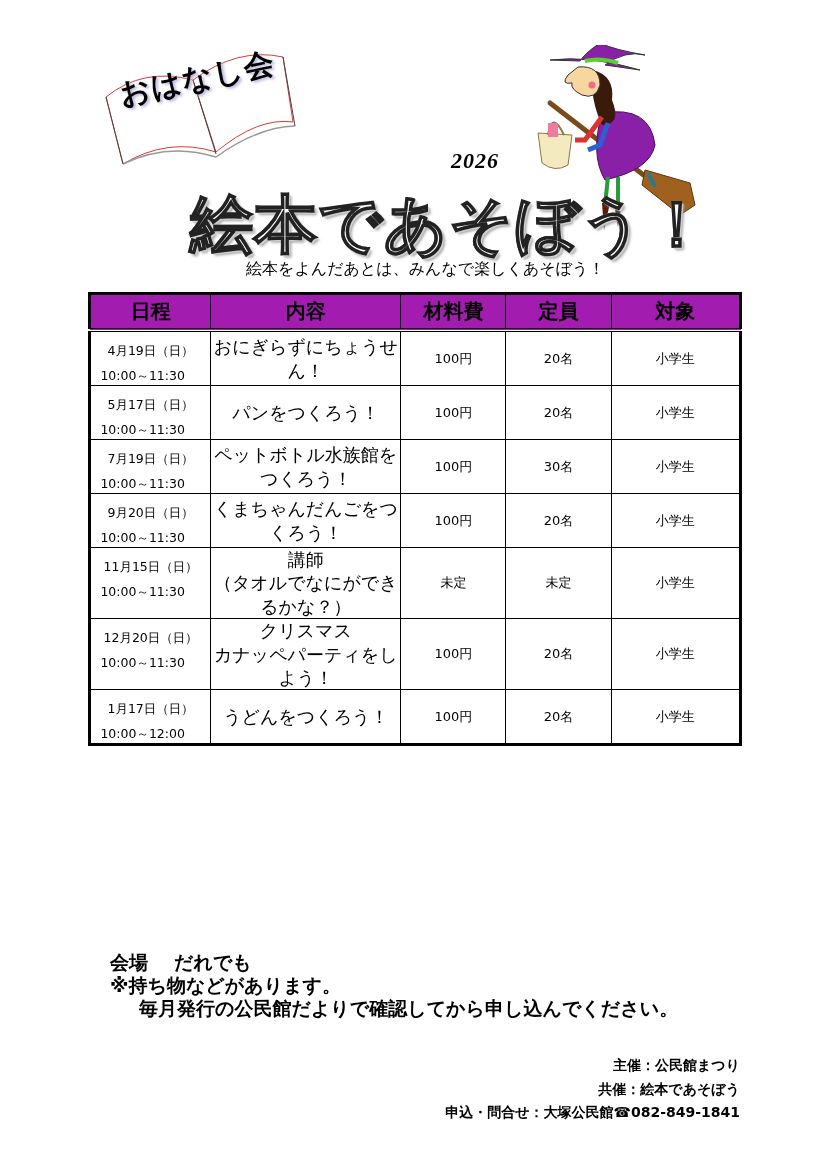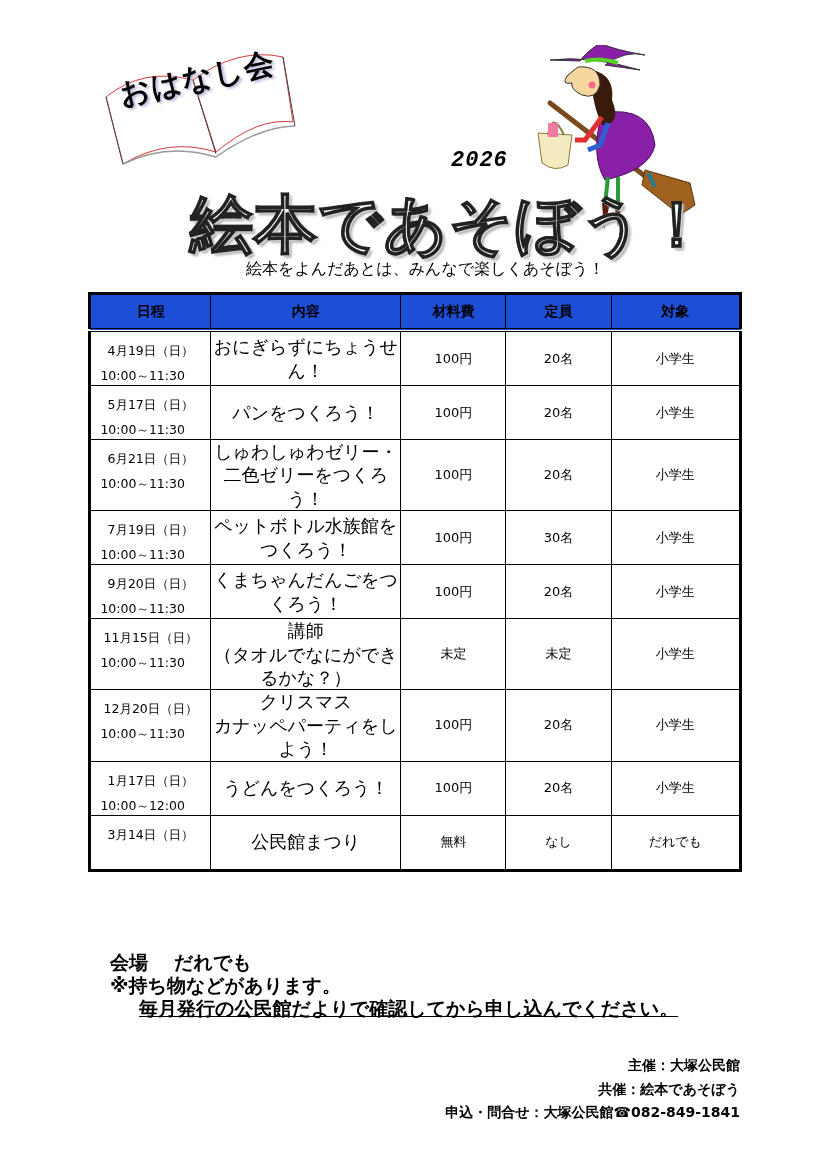--- a/index.html
+++ b/index.html
@@ -7,56 +7,56 @@
          font-family: "DejaVu Sans", "Liberation Sans", sans-serif; color: #000; }
   .abs { position: absolute; }
 
   
   #book { left: 98px; top: 42px; width: 200px; height: 125px; }
   #book-title { left: 120px; top: 75px; font-size: 30px; font-weight: bold; transform: rotate(-12deg);
                 transform-origin: left center; white-space: nowrap; letter-spacing: 1px;
                 text-shadow: 2px 2px 3px #b9b2d9; }
 
   #year { left: 451px; top: 148px; font-size: 22px; font-weight: bold; font-style: italic;
-          font-family: Liberation Mono, monospace; letter-spacing: 1px; }
+          font-family: Liberation Serif, serif; letter-spacing: 1px; }
 
   #witch { left: 530px; top: 45px; width: 170px; height: 190px; }
 
   #main-title { left: 190px; top: 182px; font-size: 63px; font-weight: bold; white-space: nowrap;
                 color: #3a3a3a; letter-spacing: 1px;
                 -webkit-text-stroke: 1.5px #222;
                 text-shadow: 0 0 0 #fff, 2px 2px 0 #cfcfcf, 3px 3px 3px #9a9a9a;
                 background: linear-gradient(#ffffff 0%, #e5e5e5 35%, #1e1e1e 60%, #555 100%);
                 -webkit-background-clip: text; background-clip: text; color: transparent; }
   #subtitle { left: 246px; top: 259px; font-size: 16px; white-space: nowrap; }
 
   
   #schedule { left: 88px; top: 292px; width: 654px; border-collapse: collapse;
               border: 3px solid #000; table-layout: fixed; }
   #schedule th, #schedule td { border: 1.5px solid #000; text-align: center; padding: 0;
                                font-size: 13px; }
-  #schedule th { height: 33px; background: #1d4ed8; font-weight: bold; font-size: 14px;
+  #schedule th { height: 33px; background: #a21caf; font-weight: bold; font-size: 20px;
                  border-bottom: 4px double #000; text-align: center; }
   #schedule td { height: 53px; vertical-align: middle; }
   .c-date { width: 120px; }
   .c-content { width: 188px; }
   .c-fee { width: 104px; }
   .c-cap { width: 104px; }
   .c-target { width: 128px; }
   .date-cell { position: relative; }
   .date-line { display: block; font-size: 12.5px; line-height: 1; }
   .date-line.d1 { position: absolute; left: 0; right: 0; top: 13px; }
   .date-line.d2 { position: absolute; left: 0; right: 16px; top: 38px; }
   .content-text { white-space: pre-line; line-height: 1.3; font-size: 18px; }
 
   
   #venue { left: 110px; top: 950px; font-size: 19px; font-weight: bold; white-space: nowrap; }
   #venue .gap { display: inline-block; width: 26px; }
   #note1 { left: 110px; top: 973px; font-size: 19px; font-weight: bold; white-space: nowrap; }
-  #note2 { left: 139px; top: 996px; font-size: 19px; font-weight: bold; white-space: nowrap; text-decoration: underline; }
+  #note2 { left: 139px; top: 996px; font-size: 19px; font-weight: bold; white-space: nowrap; }
 
   .footer-line { font-size: 14px; font-weight: bold; white-space: nowrap; text-align: right; }
   #organizer { right: 87px; top: 1057px; }
   #cosponsor { right: 87px; top: 1081px; }
   #contact { right: 87px; top: 1104px; }
 </style>
 </head>
 <body>
 
 <svg id="book" class="abs" viewBox="0 0 200 125">
@@ -137,31 +137,20 @@
           <span class="date-line d1">5月17日（日）</span>
           <span class="date-line d2">10:00～11:30</span>
         </td>
       <td><span class="content-text">パンをつくろう！</span></td>
       <td>100円</td>
       <td>20名</td>
       <td>小学生</td>
     </tr>
     <tr>
       <td class="date-cell">
-          <span class="date-line d1">6月21日（日）</span>
-          <span class="date-line d2">10:00～11:30</span>
-        </td>
-      <td><span class="content-text">しゅわしゅわゼリー・
-二色ゼリーをつくろう！</span></td>
-      <td>100円</td>
-      <td>20名</td>
-      <td>小学生</td>
-    </tr>
-    <tr>
-      <td class="date-cell">
           <span class="date-line d1">7月19日（日）</span>
           <span class="date-line d2">10:00～11:30</span>
         </td>
       <td><span class="content-text">ペットボトル水族館を
 つくろう！</span></td>
       <td>100円</td>
       <td>30名</td>
       <td>小学生</td>
     </tr>
     <tr>
@@ -198,35 +187,25 @@
     </tr>
     <tr>
       <td class="date-cell">
           <span class="date-line d1">1月17日（日）</span>
           <span class="date-line d2">10:00～12:00</span>
         </td>
       <td><span class="content-text">うどんをつくろう！</span></td>
       <td>100円</td>
       <td>20名</td>
       <td>小学生</td>
-    </tr>
-    <tr>
-      <td class="date-cell">
-          <span class="date-line d1">3月14日（日）</span>
-          <span class="date-line d2"></span>
-        </td>
-      <td><span class="content-text">公民館まつり</span></td>
-      <td>無料</td>
-      <td>なし</td>
-      <td>だれでも</td>
     </tr>
   </tbody>
 </table>
 
 <div id="venue" class="abs">
   <span>会場</span><span class="gap"></span><span>だれでも</span>
 </div>
 <div id="note1" class="abs">※持ち物などがあります。</div>
 <div id="note2" class="abs">毎月発行の公民館だよりで確認してから申し込んでください。</div>
 
-<div id="organizer" class="abs footer-line">主催：大塚公民館</div>
+<div id="organizer" class="abs footer-line">主催：公民館まつり</div>
 <div id="cosponsor" class="abs footer-line">共催：絵本であそぼう</div>
 <div id="contact" class="abs footer-line">申込・問合せ：大塚公民館☎082-849-1841</div>
 
 </body></html>

